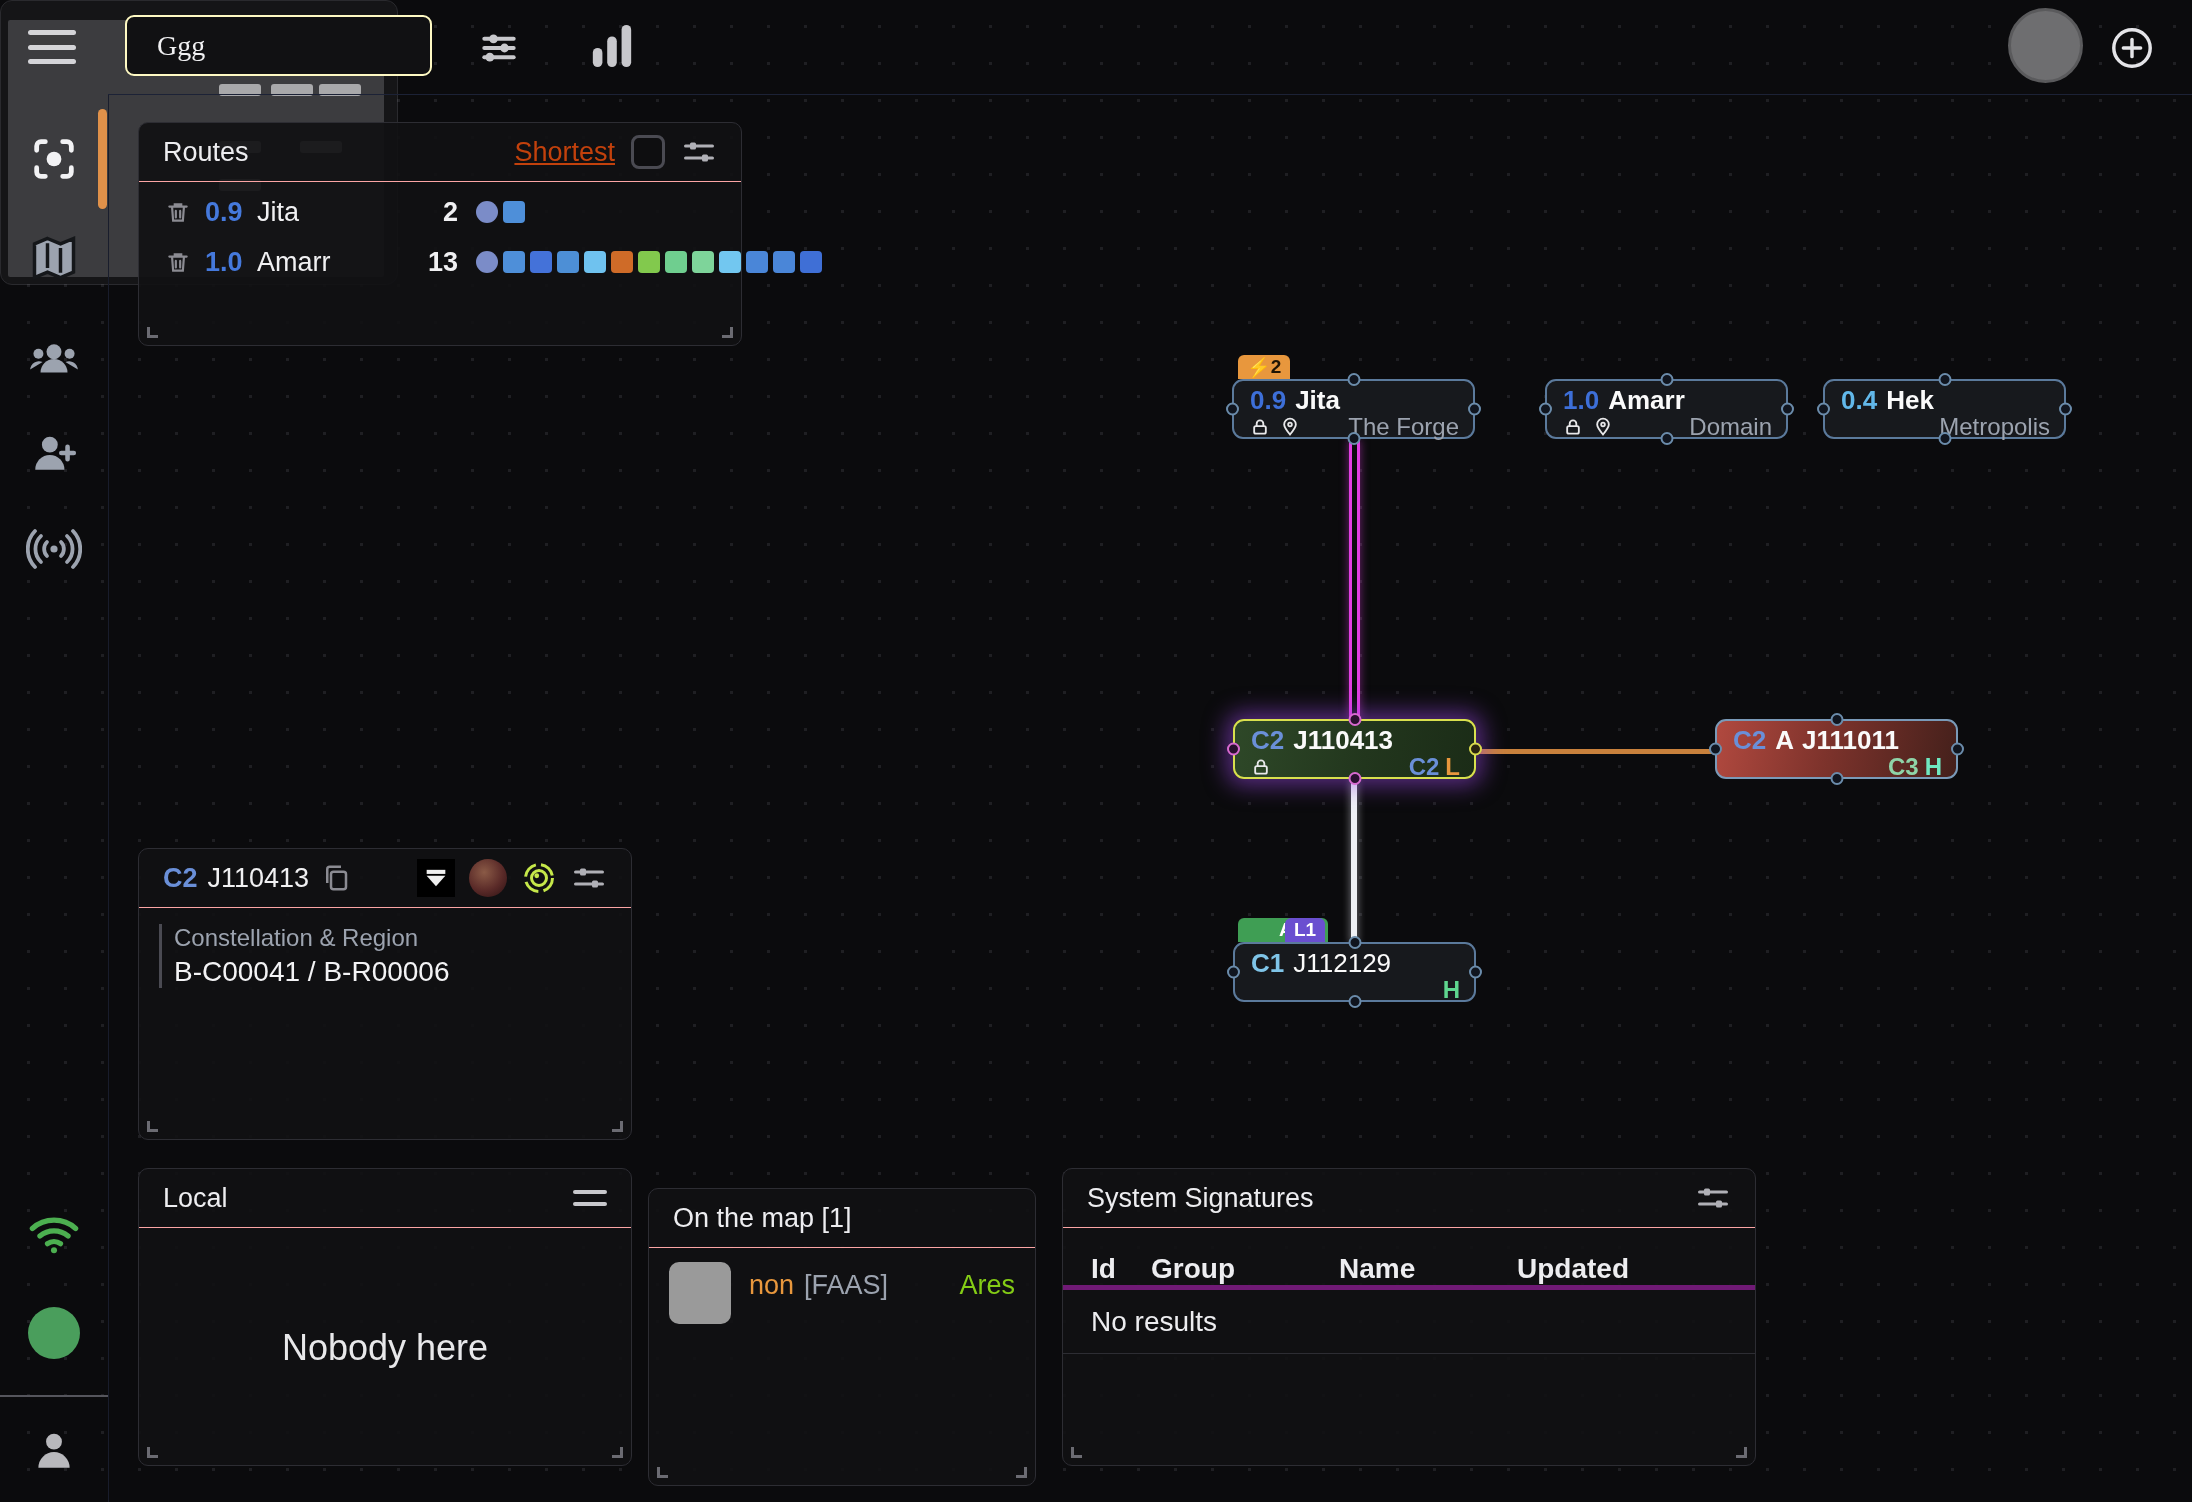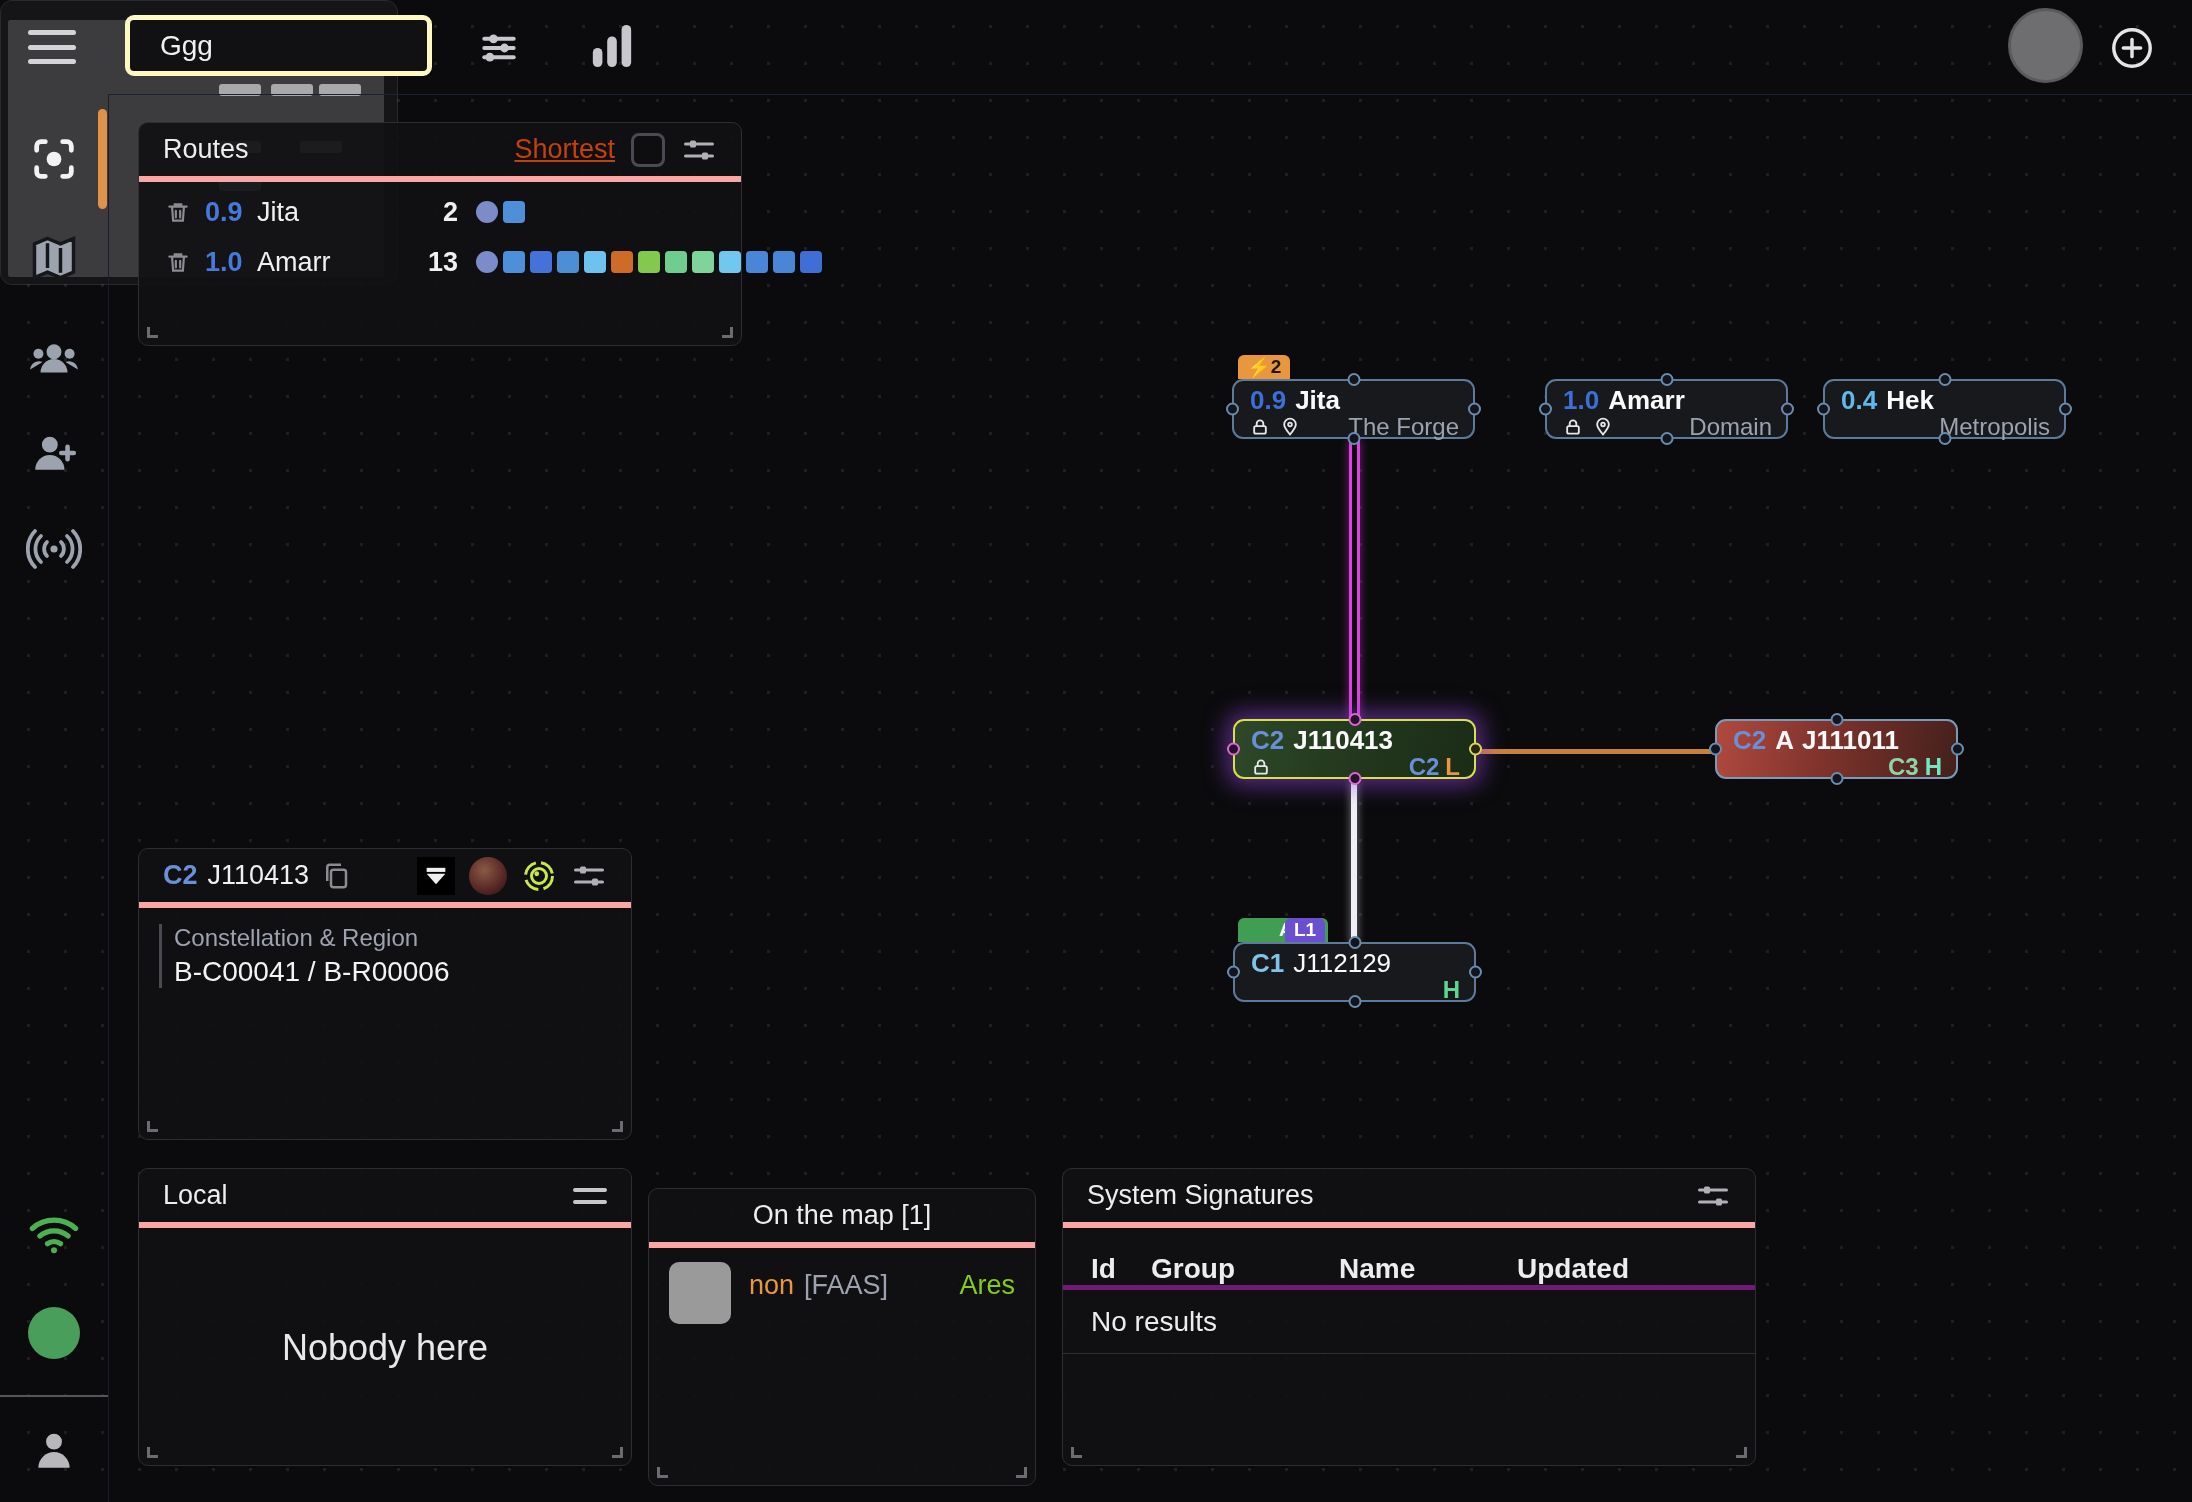--- a/index.html
+++ b/index.html
@@ -11,34 +11,34 @@
     background-size:37px 37px; background-position:10px 8px; pointer-events:none; z-index:0; }
 
   
   .topbar { position:absolute; left:0; top:0; width:2192px; height:95px; z-index:5; }
   .canvas-topline { position:absolute; left:108px; top:94px; width:2084px; height:1px; background:#1c2236; z-index:4; }
   .canvas-leftline { position:absolute; left:108px; top:95px; width:1px; height:1407px; background:#191d2c; z-index:4; }
 
   .hamburger { position:absolute; left:28px; top:30px; width:48px; height:34px; display:flex; flex-direction:column; justify-content:space-between; cursor:pointer; }
   .hamburger span { display:block; height:5px; border-radius:3px; background:#d4d4d8; }
 
-  .map-select { position:absolute; left:125px; top:15px; width:307px; height:61px; background:#111113; border:5px solid #fef9c3; border-radius:9px; display:flex; align-items:center; padding-left:30px; font-size:28px; color:#f0f0f2; }
+  .map-select { position:absolute; left:125px; top:15px; width:307px; height:61px; background:#111113; border:2px solid #fef9c3; border-radius:9px; display:flex; align-items:center; padding-left:30px; font-size:28px; color:#f0f0f2;font-family:Liberation Serif, serif; }
 
   .icon-btn { position:absolute; display:flex; align-items:center; justify-content:center; cursor:pointer; }
   .avatar { position:absolute; left:2008px; top:8px; width:75px; height:75px; border-radius:50%; background:#6e6e70; border:3px solid #5a5a5c; }
 
   
   .sidebar { position:absolute; left:0; top:95px; width:108px; height:1407px; z-index:5; }
   .side-icon { position:absolute; left:0; width:108px; display:flex; justify-content:center; cursor:pointer; }
   .active-bar { position:absolute; left:98px; top:14px; width:9px; height:100px; background:#e0914a; border-radius:5px; }
   .side-divider { position:absolute; left:0px; top:1300px; width:108px; height:2px; background:#55555c; }
 
   
   .panel { position:absolute; background:rgba(17,17,19,0.93); border:1px solid #2d2d33; border-radius:10px; z-index:6; }
-  .panel-header { height:59px; display:flex; align-items:center; padding:0 24px; border-bottom:6px solid #fca5a5;justify-content:center; }
+  .panel-header { height:59px; display:flex; align-items:center; padding:0 24px; border-bottom:1px solid #fca5a5; }
   .panel-title { font-size:27px; color:#ededf0; }
   .corner-bl, .corner-br { position:absolute; bottom:7px; width:11px; height:11px; opacity:0.75; }
   .corner-bl { left:8px; border-left:3px solid #8a8a92; border-bottom:3px solid #8a8a92; }
   .corner-br { right:8px; border-right:3px solid #8a8a92; border-bottom:3px solid #8a8a92; }
 
   
   .routes-panel { left:138px; top:122px; width:604px; height:224px; }
   .routes-header-right { margin-left:auto; display:flex; align-items:center; gap:16px; }
   .shortest-label { color:#c2410c; font-size:27px;text-decoration:underline; }
   .checkbox { width:34px; height:34px; border:3px solid #4a4a52; border-radius:8px; background:#0e0e10; cursor:pointer; }

